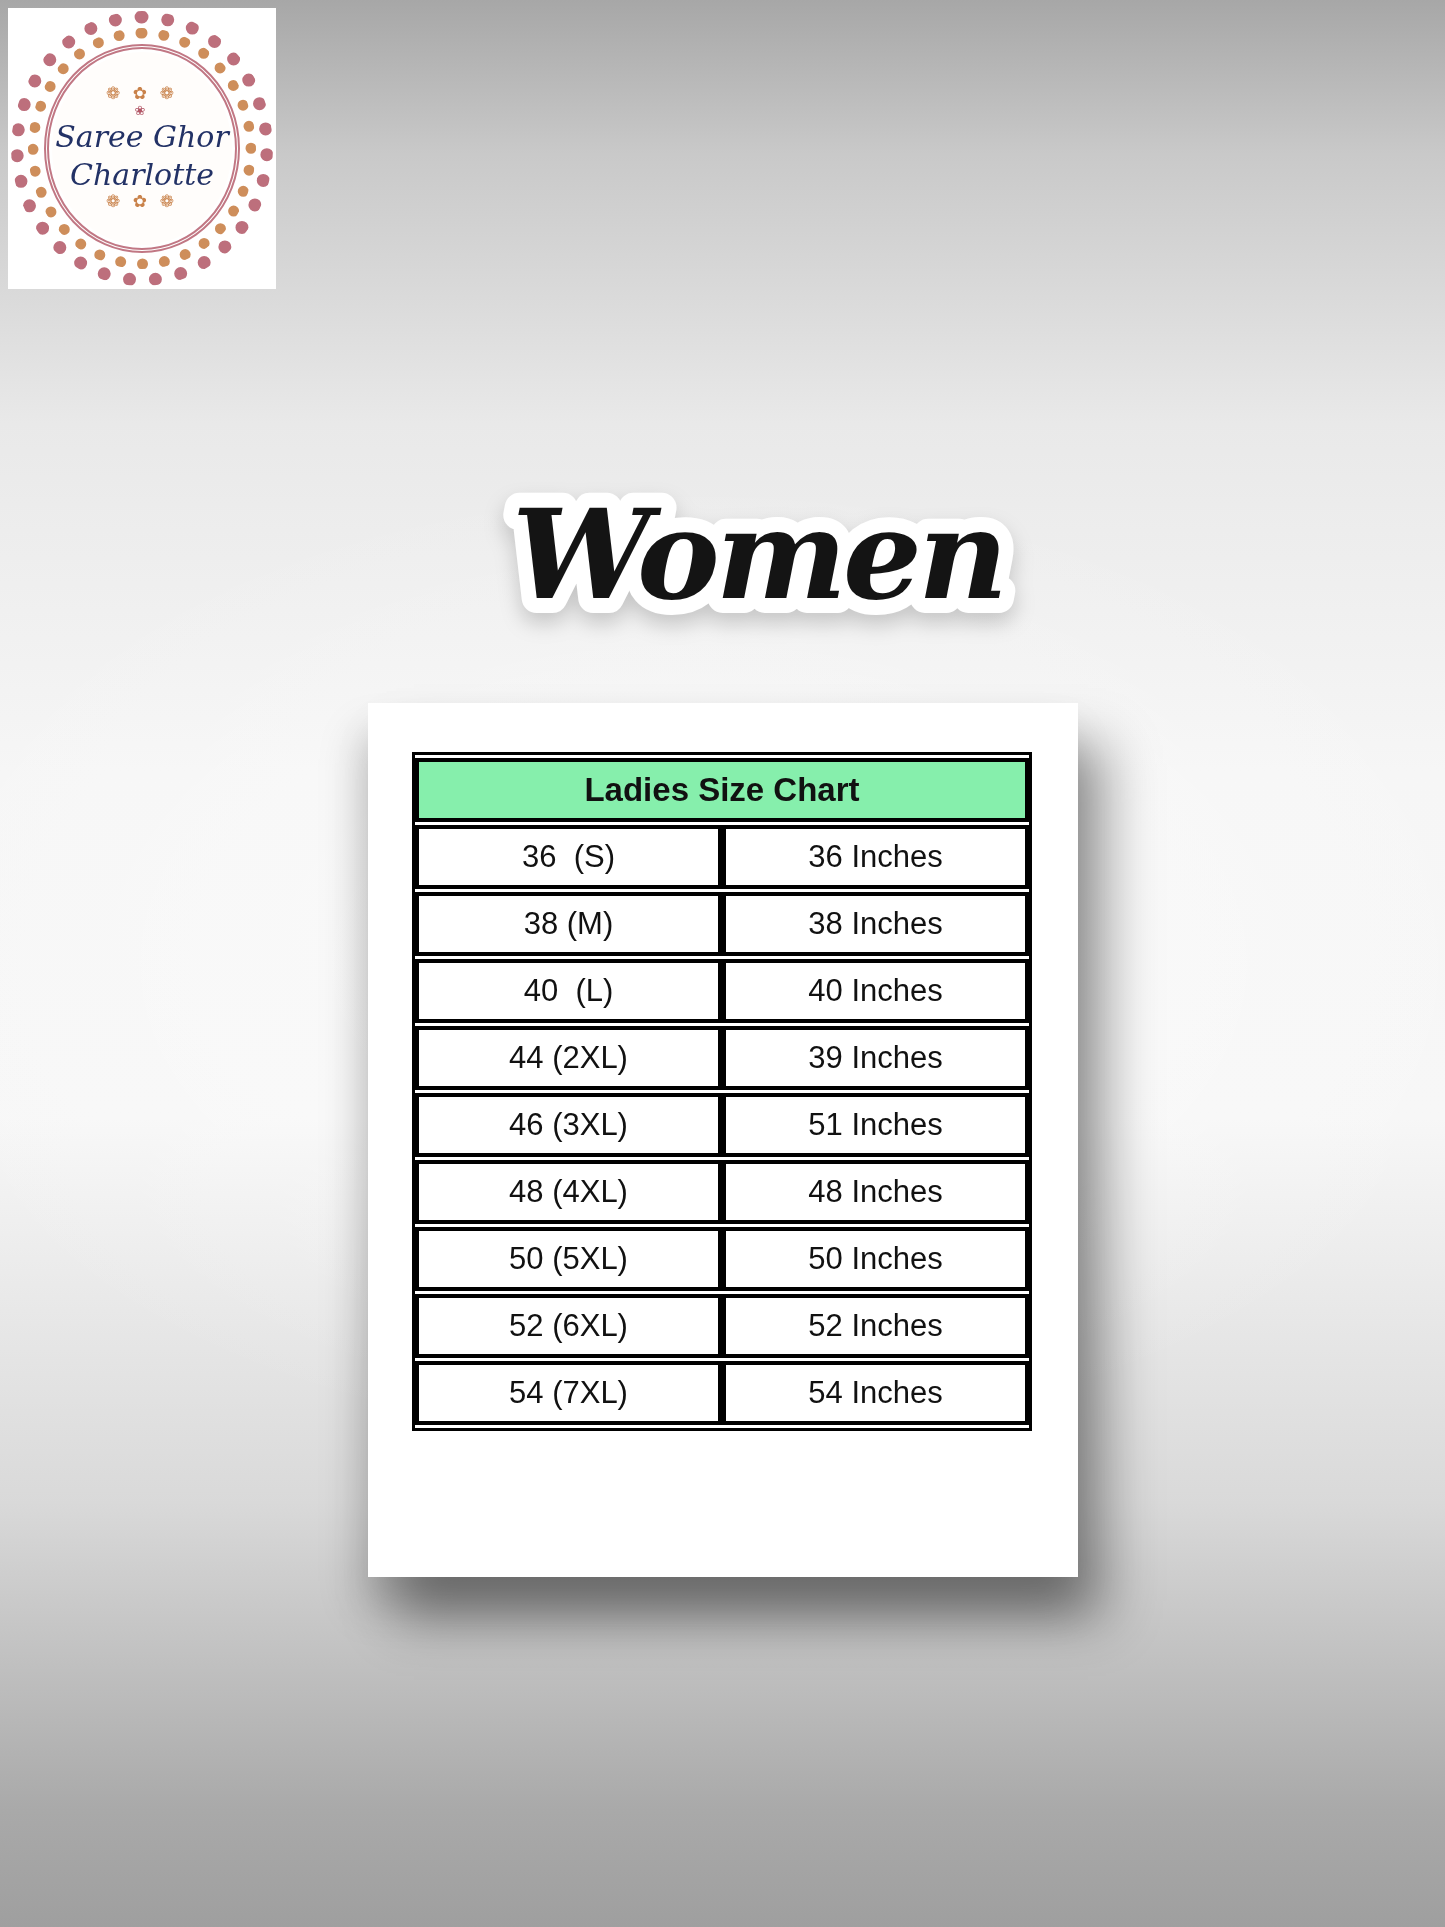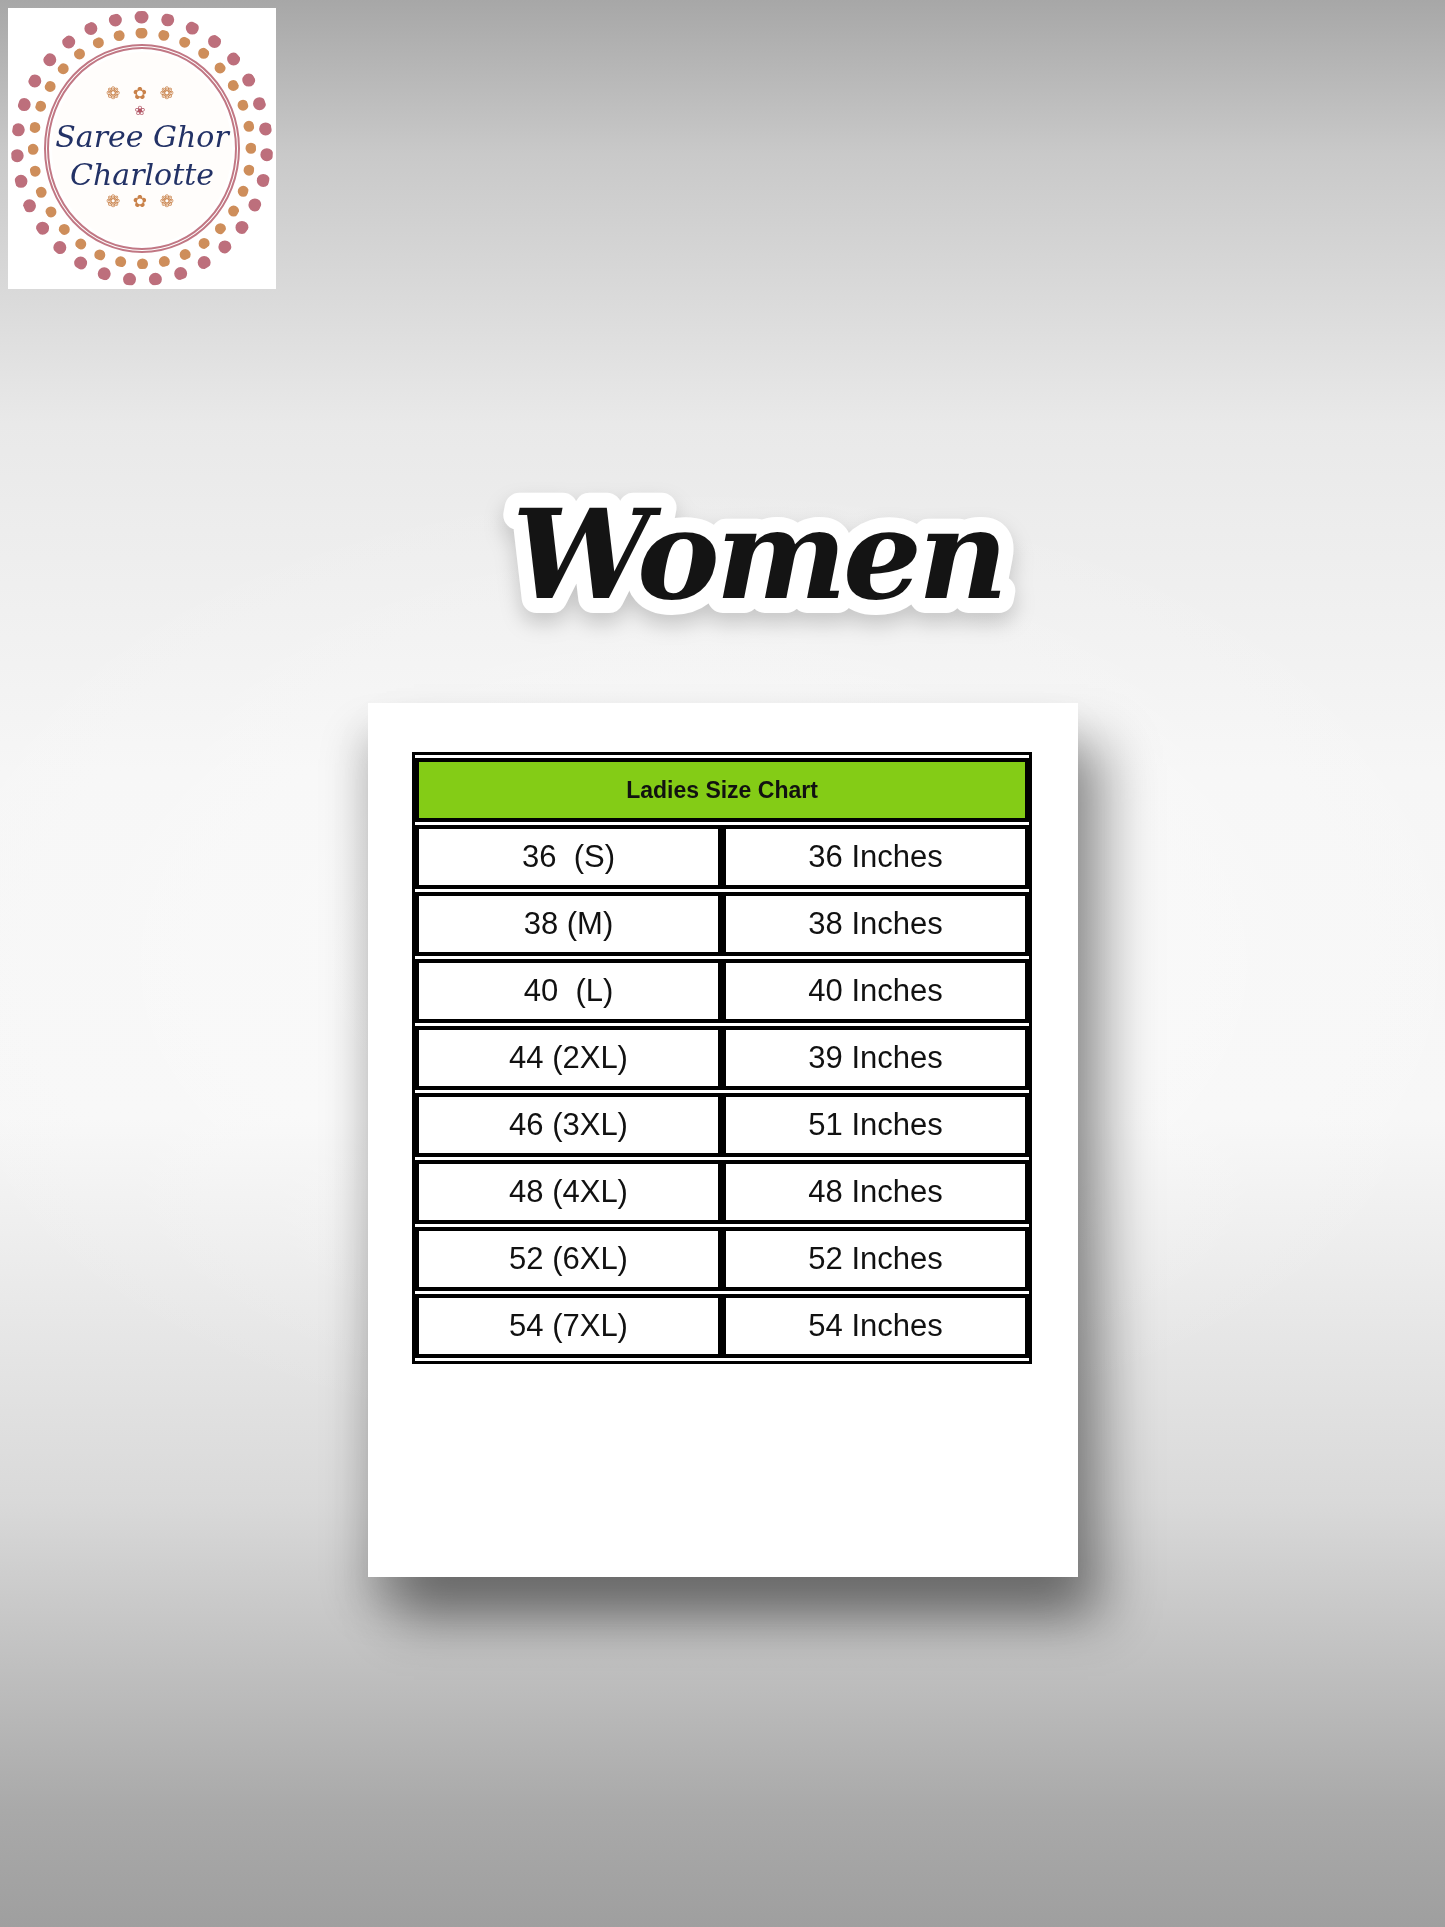--- a/index.html
+++ b/index.html
@@ -57,21 +57,21 @@
     position:absolute; left:44px; top:49px; width:620px;
     border-collapse:separate; border-spacing:0 3px;
     border:3px solid #000;
   }
   .size-table th, .size-table td {
     border:4px solid #000;
     text-align:center; vertical-align:middle;
     color:#111; white-space:pre;
   }
   .size-table th {
-    background:#84cc16; font-weight:700; font-size:23px; height:64px;
+    background:#86efac; font-weight:700; font-size:33px; height:64px;
   }
   .size-table td {
     background:#ffffff; font-weight:400; font-size:31px; height:64px; width:50%;
   }
 </style>
 </head>
 <body>
 
 <div class="page">
 
@@ -120,20 +120,24 @@
         </tr>
         <tr>
           <td>46 (3XL)</td>
           <td>51 Inches</td>
         </tr>
         <tr>
           <td>48 (4XL)</td>
           <td>48 Inches</td>
         </tr>
         <tr>
+          <td>50 (5XL)</td>
+          <td>50 Inches</td>
+        </tr>
+        <tr>
           <td>52 (6XL)</td>
           <td>52 Inches</td>
         </tr>
         <tr>
           <td>54 (7XL)</td>
           <td>54 Inches</td>
         </tr>
       </tbody>
     </table>
   </div>

